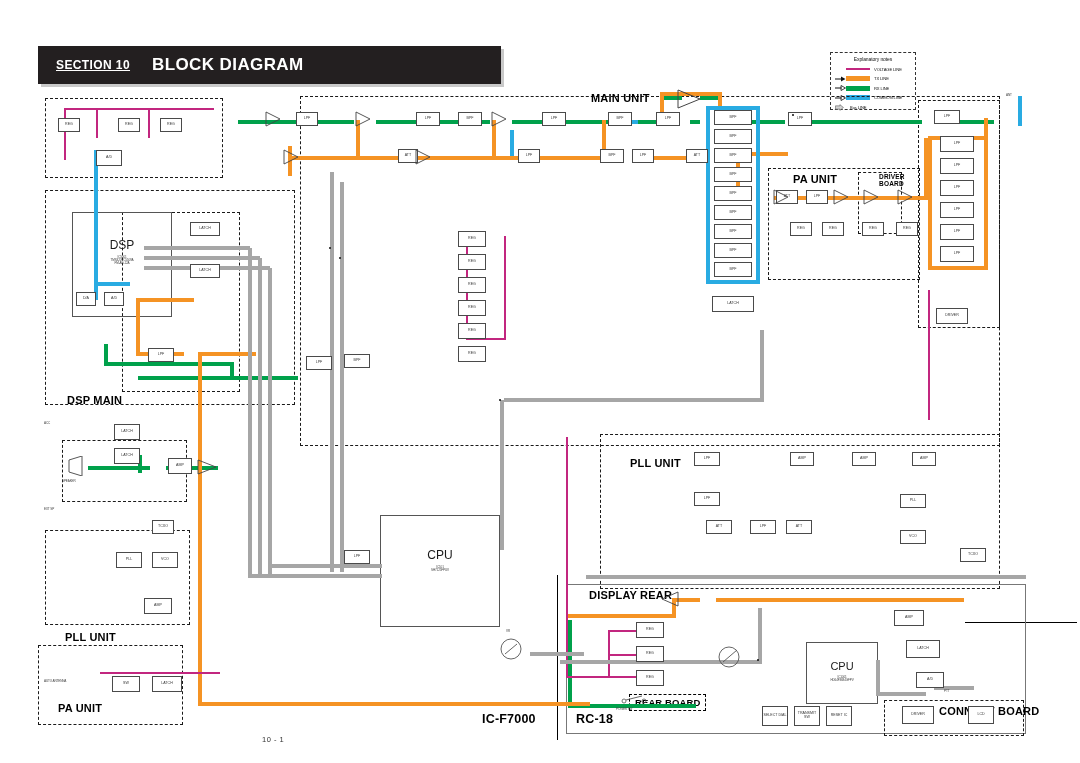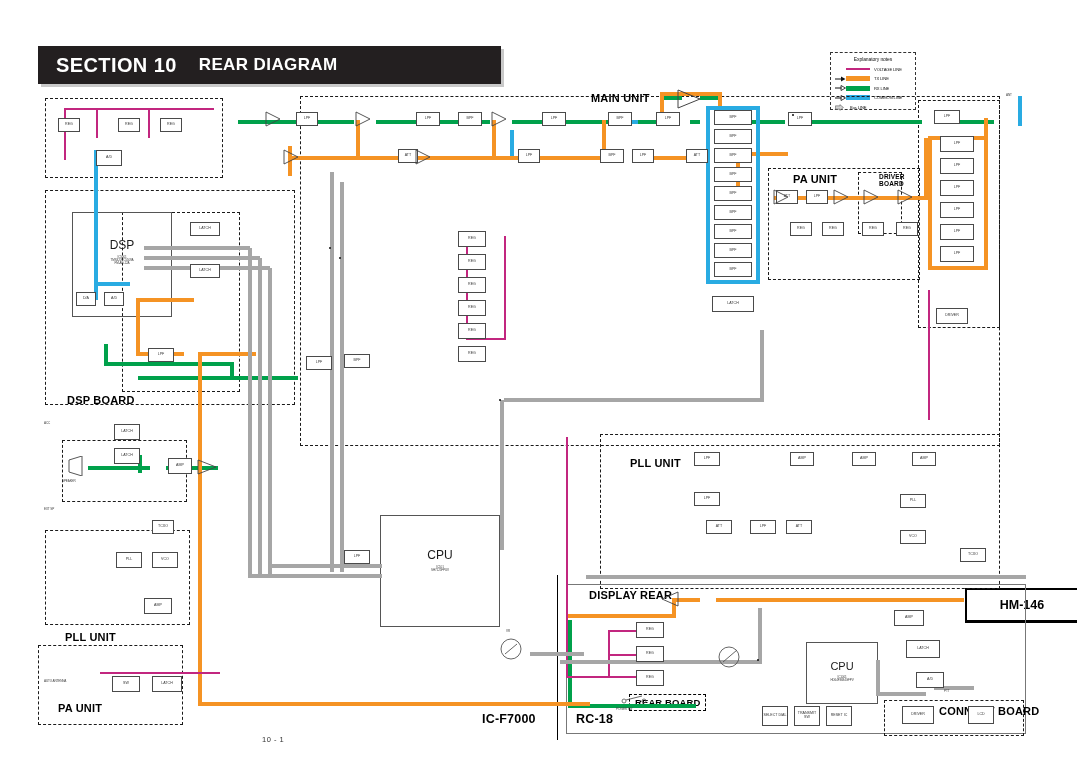--- a/index.html
+++ b/index.html
@@ -11,21 +11,21 @@
   }
   #page{position:relative;width:1080px;height:763px;background:#fff;}
 
   
   #header-banner{
     position:absolute;left:38px;top:46px;width:463px;height:38px;
     background:#231f20;color:#fff;
     display:flex;align-items:center;
     box-shadow:3px 3px 0 #c9c9c9;
   }
-  #header-banner .sec{font-size:20px;font-weight:bold;letter-spacing:.4px;margin-left:18px;}
+  #header-banner .sec{font-size:12px;font-weight:bold;letter-spacing:.4px;margin-left:18px;text-decoration:underline;}
   #header-banner .ttl{font-size:17px;font-weight:bold;letter-spacing:.4px;margin-left:22px;}
 
   
   #page-number{
     position:absolute;left:262px;top:735px;font-size:7.5px;color:#333;letter-spacing:.5px;
   }
 
   
   .model-label{position:absolute;font-size:12.5px;font-weight:bold;color:#000;letter-spacing:.2px;}
 
@@ -95,21 +95,21 @@
 
   .dot{position:absolute;width:2.2px;height:2.2px;border-radius:50%;background:#111;}
 </style>
 </head>
 <body>
 
 <div id="page">
 
   <div id="header-banner">
     <div class="sec">SECTION 10</div>
-    <div class="ttl">REAR DIAGRAM</div>
+    <div class="ttl">BLOCK DIAGRAM</div>
   </div>
 
   <div id="page-number">10 - 1</div>
 
   <div id="legend">
     <div class="leg-title">Explanatory notes</div>
 
     <div class="leg-row">
       <span class="leg-arrow"></span>
       <span class="leg-swatch line-only" style="background:#c2267f;"></span>
@@ -157,23 +157,20 @@
       </span>
       <span class="leg-swatch" style="width:0;"></span>
       <span class="leg-txt">Bus LINE</span>
     </div>
   </div>
 
   <div class="divider-v" style="left:557px;top:575px;height:165px;"></div>
   <div class="model-label" style="left:482px;top:712px;">IC-F7000</div>
   <div class="model-label" style="left:576px;top:712px;">RC-18</div>
 
-  <div id="hm146-box">
-    <span>HM-146</span>
-  </div>
   <div class="divider-h" style="left:965px;top:622px;width:112px;"></div>
 
   <div class="dframe" style="left:45px;top:98px;width:178px;height:80px;"></div>
   <div class="dframe" style="left:45px;top:190px;width:250px;height:215px;"></div>
   <div class="dframe thin" style="left:122px;top:212px;width:118px;height:180px;"></div>
   <div class="dframe thin" style="left:62px;top:440px;width:125px;height:62px;"></div>
 
   <div class="dframe" style="left:45px;top:530px;width:145px;height:95px;"></div>
 
   <div class="dframe" style="left:38px;top:645px;width:145px;height:80px;"></div>
@@ -190,21 +187,21 @@
   <div class="sframe" style="left:566px;top:584px;width:460px;height:150px;border:1px solid #777;"></div>
 
   <div class="dframe thin" style="left:884px;top:700px;width:140px;height:36px;"></div>
 
   <div class="unit-label" style="left:574px;top:92px;">MAIN UNIT</div>
   <div class="unit-label" style="left:776px;top:173px;">PA UNIT</div>
   <div class="unit-label sm" style="left:862px;top:174px;white-space:pre;font-size:6.5px;">DRIVER
 BOARD</div>
   <div class="unit-label" style="left:613px;top:457px;">PLL UNIT</div>
   <div class="unit-label" style="left:572px;top:589px;">DISPLAY REAR</div>
-  <div class="unit-label" style="left:50px;top:394px;">DSP BOARD</div>
+  <div class="unit-label" style="left:50px;top:394px;">DSP MAIN</div>
   <div class="unit-label" style="left:48px;top:631px;">PLL UNIT</div>
   <div class="unit-label" style="left:41px;top:702px;">PA UNIT</div>
   <div class="boxed-label" style="left:629px;top:694px;">REAR BOARD</div>
   <div class="unit-label" style="left:922px;top:705px;">CONNECT BOARD</div>
 
   <div class="sframe" style="left:72px;top:212px;width:100px;height:105px;border:1px solid #555;"></div>
   <div style="position:absolute;left:72px;top:238px;width:100px;text-align:center;font-size:12px;color:#1a1a1a;">DSP</div>
   <div class="tiny c" style="left:72px;top:256px;width:100px;">IC5001
 TMS320VC5509A
 FM-AD-12A</div>

